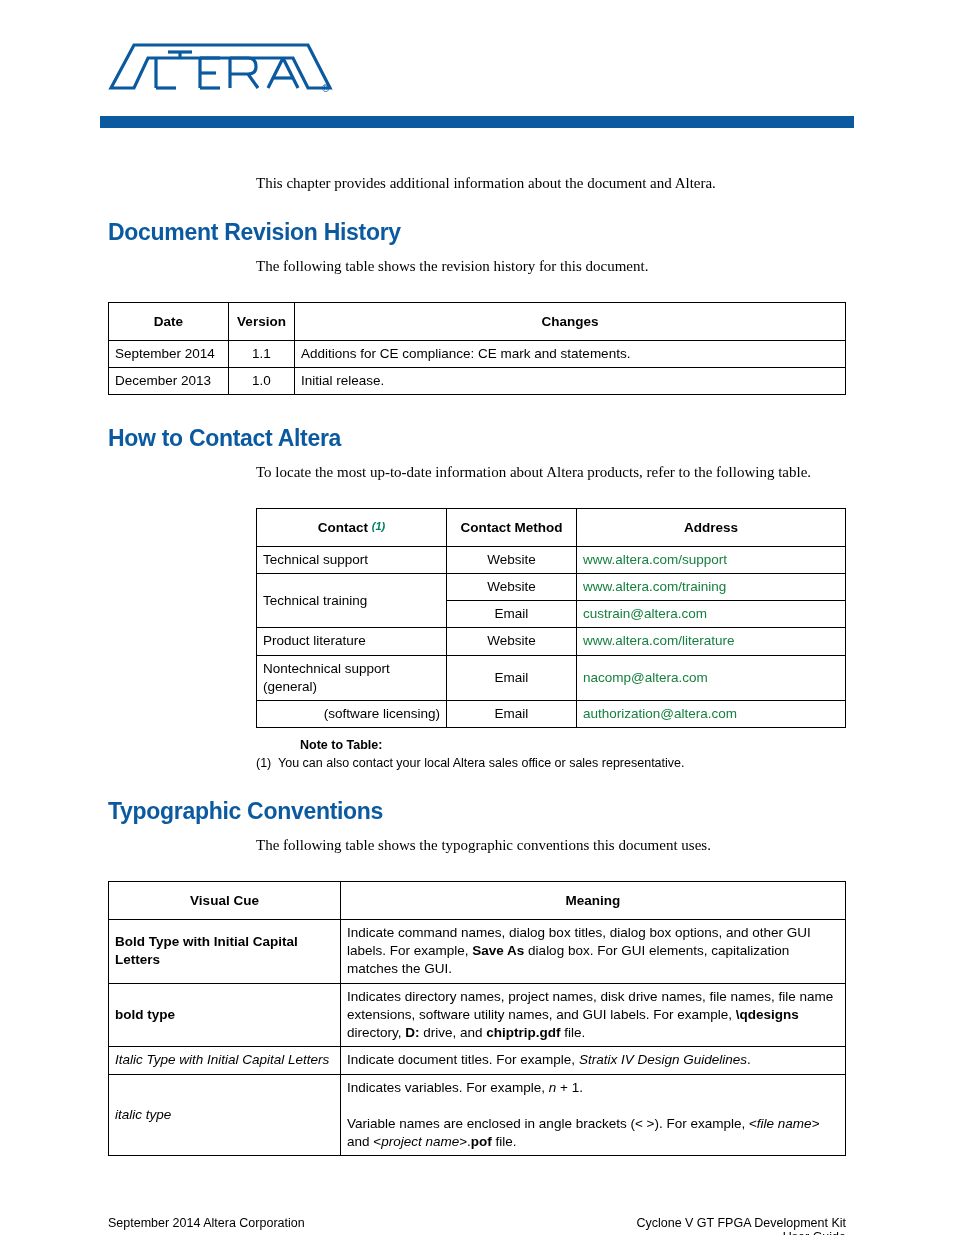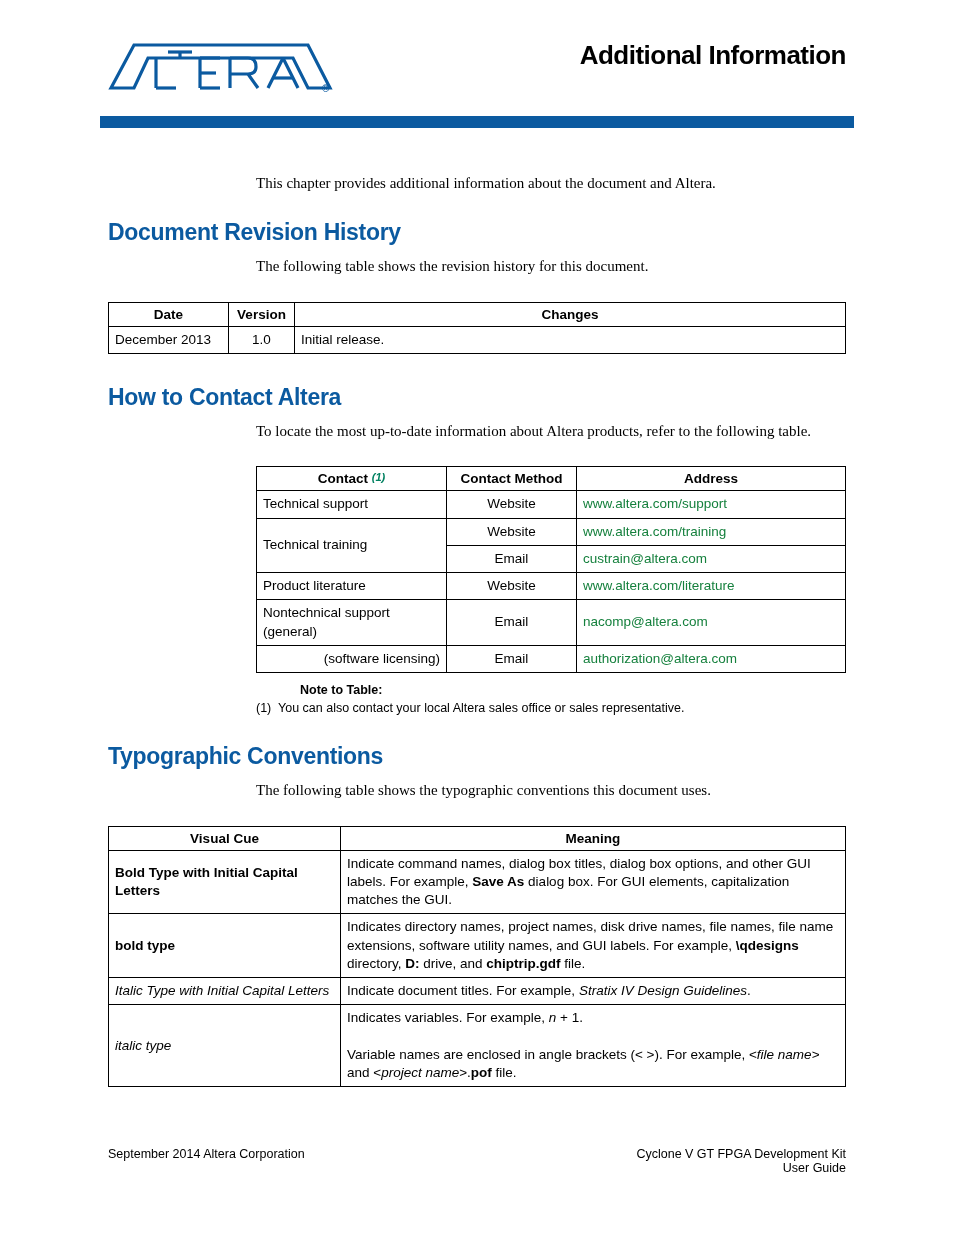--- a/index.html
+++ b/index.html
@@ -49,21 +49,21 @@
     width: 100%;
     margin-bottom: 10px;
     font-size: 13.5px;
   }
   th {
     font-family: "Arial Narrow", Arial, sans-serif;
     font-weight: 700;
     font-stretch: condensed;
     background: #fff;
     border: 1px solid #000;
-    padding: 4px 6px;
+    padding: 11px 6px;
     text-align: center;
   }
   td {
     font-family: "Arial Narrow", Arial, sans-serif;
     font-stretch: condensed;
     border: 1px solid #000;
     padding: 4px 6px;
     vertical-align: middle;
     line-height: 1.35;
   }
@@ -122,39 +122,43 @@
         <line x1="92" y1="48" x2="112" y2="48"></line>
         <line x1="122" y1="18" x2="122" y2="48"></line>
         <path d="M122,18 L140,18 Q148,18 148,27 Q148,34 140,34 L122,34 M140,34 L150,48"></path>
         <line x1="175" y1="18" x2="160" y2="48"></line>
         <line x1="175" y1="18" x2="190" y2="48"></line>
         <line x1="166" y1="38" x2="184" y2="38"></line>
       </g>
       <text x="214" y="52" font-size="10" fill="#0b5aa0">®</text>
     </svg>
   </div>
-  <div class="page-title">Additional Information</div>
 </div>
 
 <div class="blue-bar"></div>
 
 <p class="intro">This chapter provides additional information about the document and Altera.</p>
 
 <h2 class="section">Document Revision History</h2>
 <p class="section-intro">The following table shows the revision history for this document.</p>
 
 <table>
   <thead>
     <tr>
       <th style="width:120px">Date</th>
       <th style="width:66px">Version</th>
       <th>Changes</th>
     </tr>
   </thead>
   <tbody>
+    <tr>
+      <td>September 2014</td>
+      <td class="center">1.1</td>
+      <td>Additions for CE compliance: CE mark and statements.</td>
+    </tr>
     <tr>
       <td>December 2013</td>
       <td class="center">1.0</td>
       <td>Initial release.</td>
     </tr>
   </tbody>
 </table>
 
 <div style="height:20px"></div>
 

